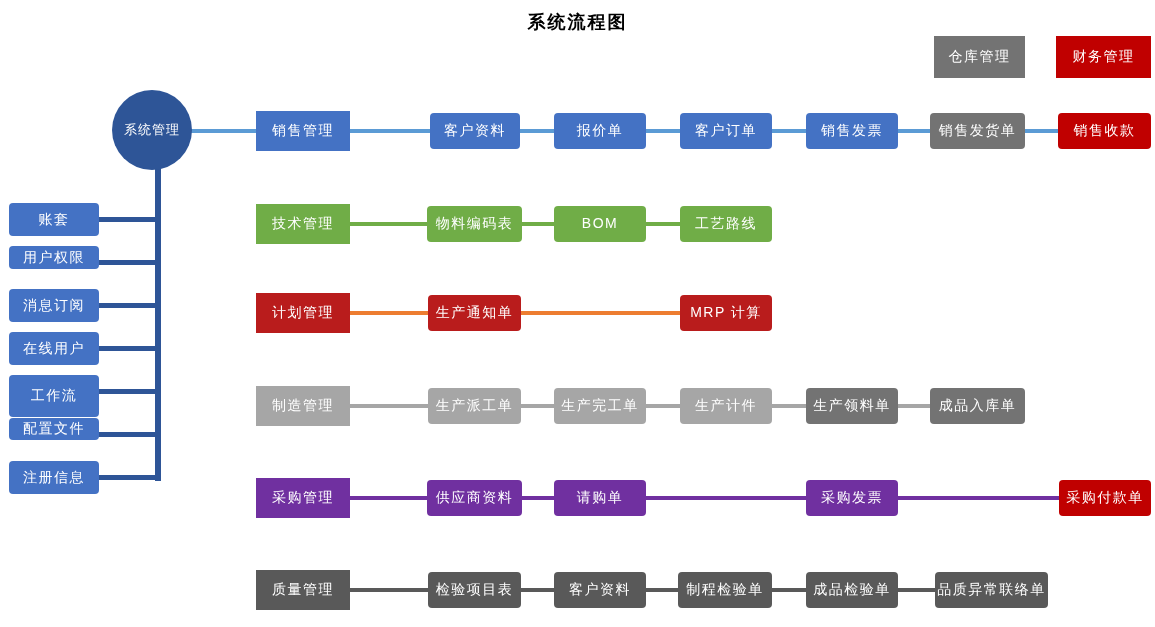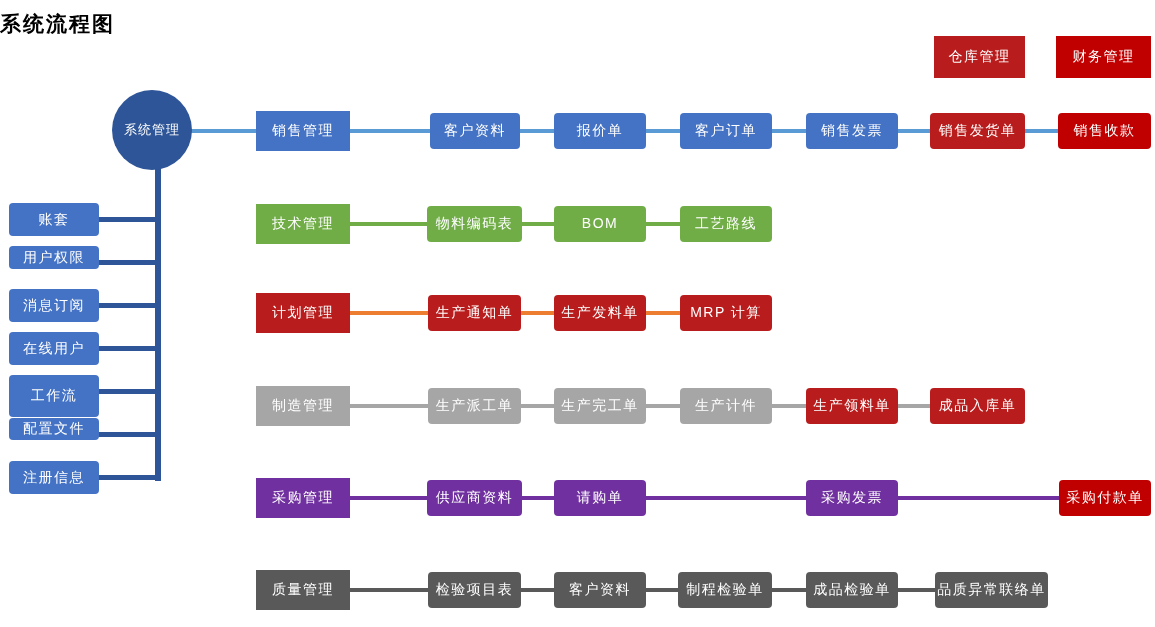--- a/index.html
+++ b/index.html
@@ -5,22 +5,23 @@
   html,body{margin:0;padding:0;background:#ffffff;}
   #canvas{
     position:relative;
     width:1155px;height:627px;
     background:#ffffff;
     font-family:"Liberation Sans", sans-serif;
     overflow:hidden;
   }
   .title{
     position:absolute;left:0;top:10px;width:100%;
+    text-align:center;
     font-family:"Liberation Serif","DejaVu Serif",serif;
-    font-weight:bold;font-size:21px;color:#000000;
+    font-weight:bold;font-size:18px;color:#000000;
     letter-spacing:2px;
   }
   .node{
     position:absolute;
     display:flex;align-items:center;justify-content:center;
     color:#ffffff;font-size:14px;letter-spacing:1.5px;
     text-align:center;line-height:1.1;
     z-index:2;box-sizing:border-box;white-space:nowrap;
   }
   .round{border-radius:4px;}
@@ -28,21 +29,21 @@
   .circle{border-radius:50%;font-size:13px;letter-spacing:1px;}
   .hline,.vline{position:absolute;z-index:1;}
   
   .c-blue{background:#4472C4;}
   .c-darkblue{background:#2E5597;}
   .c-green{background:#70AD47;}
   .c-orange{background:#b91c1c;}
   .c-gray{background:#A6A6A6;}
   .c-darkgray{background:#595959;}
   .c-purple{background:#7030A0;}
-  .c-yellow{background:#b91c1c;}
+  .c-yellow{background:#737373;}
   .c-red{background:#C00000;}
   .l-lightblue{background:#5B9BD5;}
   .l-darkblue{background:#2E5597;}
   .l-green{background:#70AD47;}
   .l-orange{background:#ED7D31;}
   .l-gray{background:#A6A6A6;}
   .l-darkgray{background:#595959;}
   .l-purple{background:#7030A0;}
 </style>
 </head>
@@ -90,21 +91,20 @@
   <div class="node round c-yellow" style="left:930px;top:113px;width:95px;height:36px">销售发货单</div>
   <div class="node round c-red" style="left:1058px;top:113px;width:93px;height:36px">销售收款</div>
 
   <div class="node rect c-green" style="left:256px;top:204px;width:94px;height:40px">技术管理</div>
   <div class="node round c-green" style="left:427px;top:206px;width:95px;height:36px">物料编码表</div>
   <div class="node round c-green" style="left:554px;top:206px;width:92px;height:36px">BOM</div>
   <div class="node round c-green" style="left:680px;top:206px;width:92px;height:36px">工艺路线</div>
 
   <div class="node rect c-orange" style="left:256px;top:293px;width:94px;height:40px">计划管理</div>
   <div class="node round c-orange" style="left:428px;top:295px;width:93px;height:36px">生产通知单</div>
-  <div class="node round c-orange" style="left:554px;top:295px;width:92px;height:36px">生产发料单</div>
   <div class="node round c-orange" style="left:680px;top:295px;width:92px;height:36px">MRP 计算</div>
 
   <div class="node rect c-gray" style="left:256px;top:386px;width:94px;height:40px">制造管理</div>
   <div class="node round c-gray" style="left:428px;top:388px;width:93px;height:36px">生产派工单</div>
   <div class="node round c-gray" style="left:554px;top:388px;width:92px;height:36px">生产完工单</div>
   <div class="node round c-gray" style="left:680px;top:388px;width:92px;height:36px">生产计件</div>
   <div class="node round c-yellow" style="left:806px;top:388px;width:92px;height:36px">生产领料单</div>
   <div class="node round c-yellow" style="left:930px;top:388px;width:95px;height:36px">成品入库单</div>
 
   <div class="node rect c-purple" style="left:256px;top:478px;width:94px;height:40px">采购管理</div>

